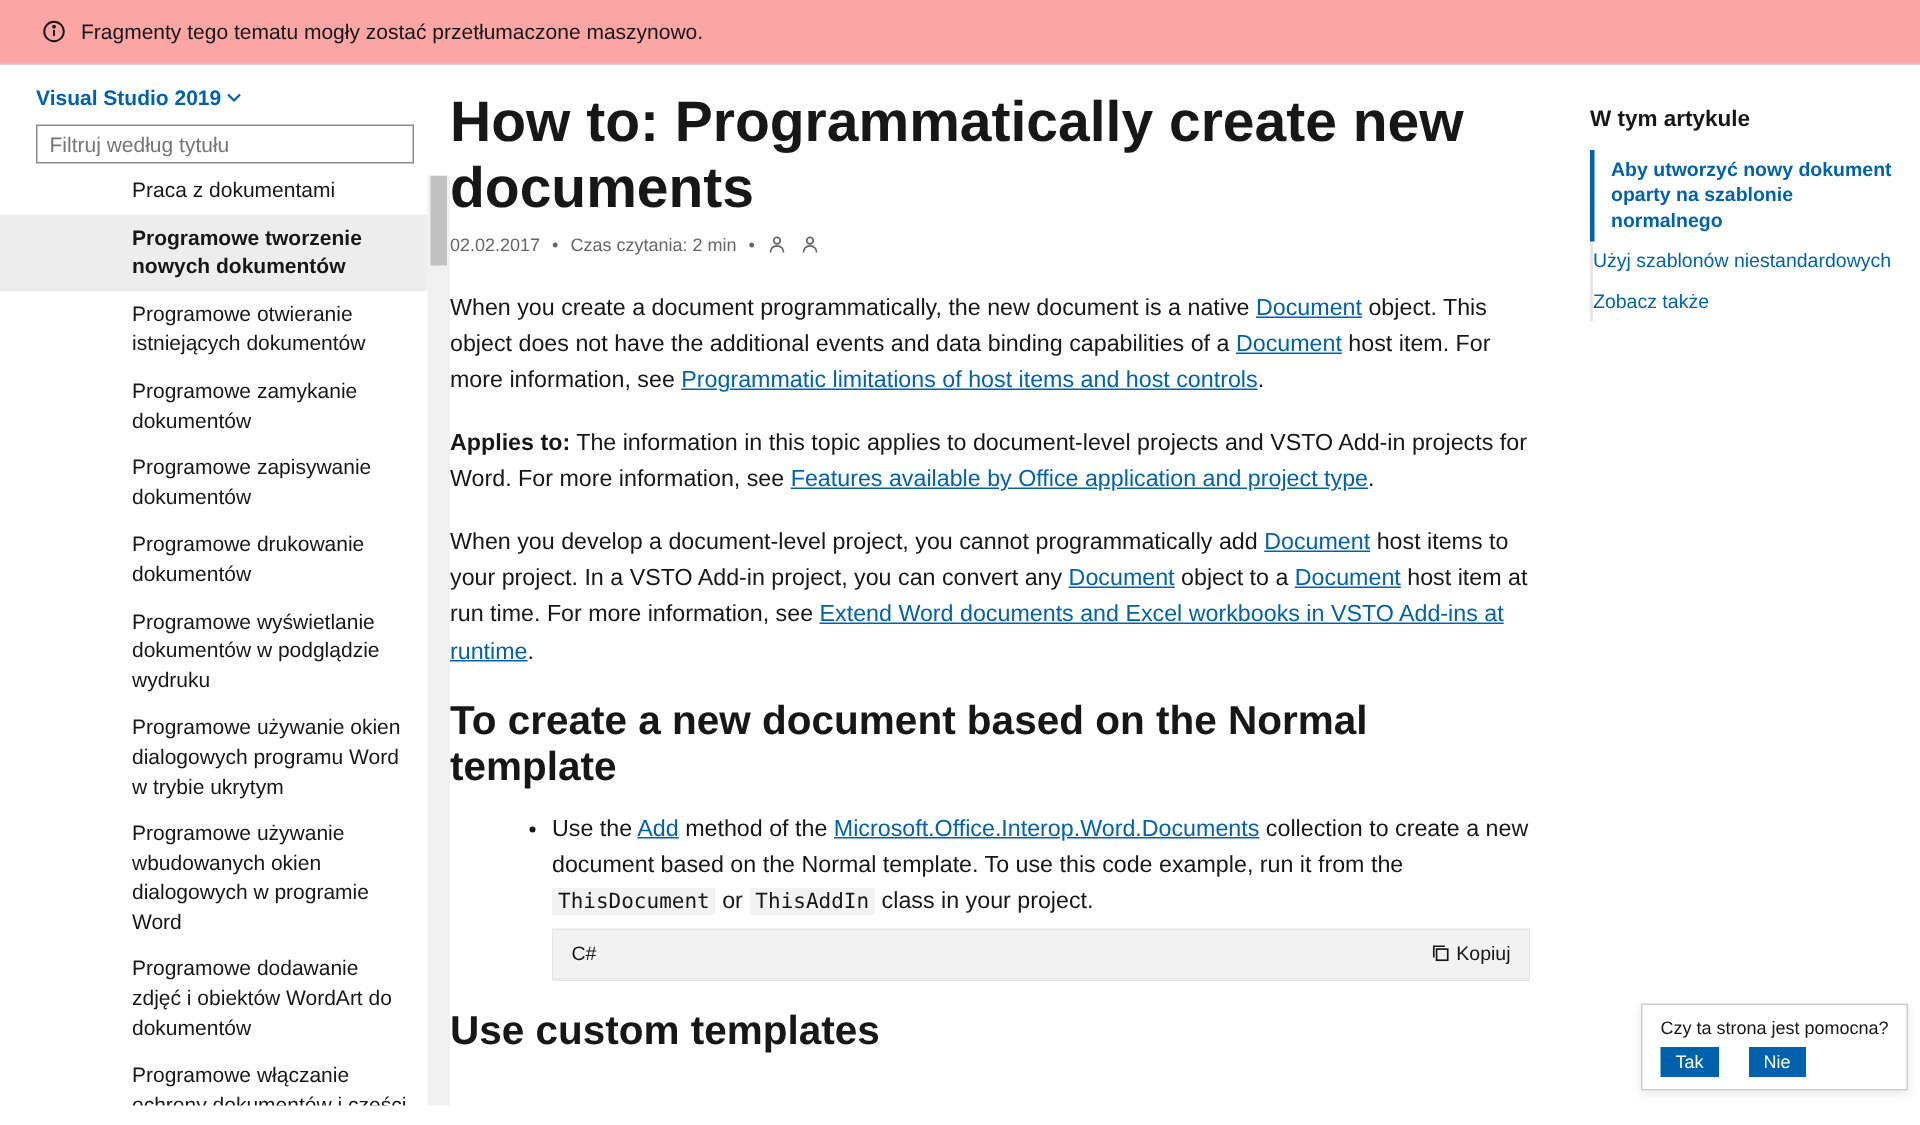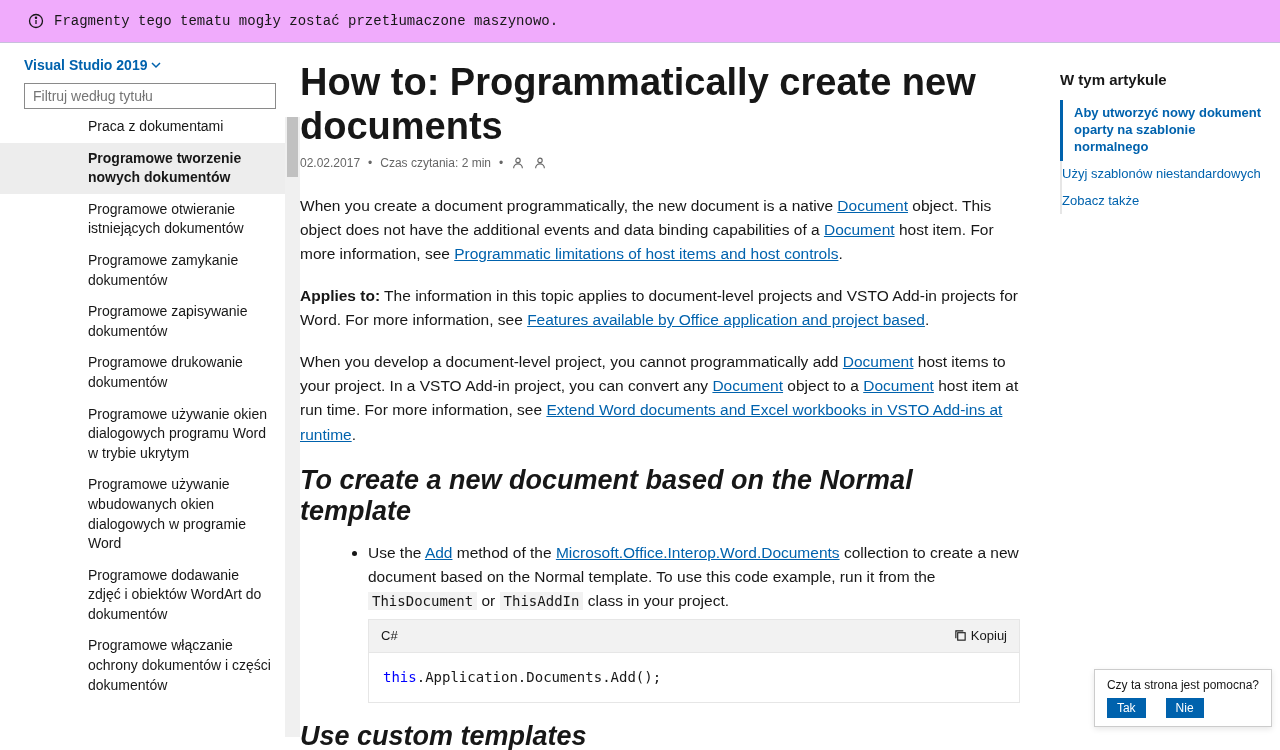--- a/index.html
+++ b/index.html
@@ -1,19 +1,19 @@
 <!DOCTYPE html>
 <html><head>
 <meta charset="utf-8">
 <style>
 * { box-sizing: border-box; margin: 0; padding: 0; }
 body { font-family: "Segoe UI", -apple-system, sans-serif; font-size: 14px; color: #171717; background: #fff; }
 a { color: #0062ad; text-decoration: underline; cursor: pointer; }
 
-.mt-banner { background: #f0abfc; padding: 13px 28px; display: flex; align-items: center; gap: 10px; font-size: 14px; border-bottom: 1px solid #c7c0dc; font-family: Liberation Mono, monospace; }
+.mt-banner { background: #fca5a5; padding: 13px 28px; display: flex; align-items: center; gap: 10px; font-size: 14px; border-bottom: 1px solid #c7c0dc; }
 .mt-banner svg { width: 16px; height: 16px; flex-shrink: 0; }
 
 .layout { display: grid; grid-template-columns: 300px 1fr 220px; gap: 0; }
 
 .sidebar { padding: 0 0 0 0; }
 .version-sel { padding: 14px 0 6px 24px; }
 .version-link { color: #0062ad; font-size: 14px; font-weight: 600; text-decoration: none; display: inline-flex; align-items: center; gap: 4px; }
 .filter-wrap { padding: 4px 24px 8px 24px; }
 .filter-input { width: 100%; padding: 4px 8px; border: 1px solid #8a8a8a; font-size: 14px; }
 
@@ -25,21 +25,21 @@
 .nav-item { padding: 6px 12px 6px 88px; font-size: 14px; line-height: 1.4; cursor: pointer; color: #171717; }
 .nav-item.active { background: #ededed; font-weight: 600; }
 .nav-item.cut { padding-top: 0; }
 
 .main { padding: 18px 0 40px 0; max-width: 720px; }
 .main h1 { font-size: 38px; font-weight: 600; line-height: 1.15; margin-bottom: 8px; }
 .meta { font-size: 12px; color: #666; display: flex; align-items: flex-end; gap: 8px; margin-bottom: 24px; }
 .meta svg { width: 14px; height: 14px; }
 .main p { font-size: 15.5px; line-height: 1.55; margin-bottom: 18px; }
 .main b { font-weight: 600; }
-.main h2 { font-size: 27px; font-weight: 600; margin: 18px 0 14px 0; font-style: italic; }
+.main h2 { font-size: 27px; font-weight: 600; margin: 18px 0 14px 0; }
 .main ul { padding-left: 36px; margin-bottom: 14px; margin-left: 32px; }
 .main li { font-size: 15.5px; line-height: 1.55; margin-bottom: 8px; }
 code.inline { font-family: Consolas, monospace; font-size: 14px; background: #f2f2f2; padding: 1px 4px; }
 
 .codeblock { border: 1px solid #e6e6e6; margin: 6px 0 18px 0; }
 .codehead { background: #f2f2f2; border-bottom: 1px solid #e6e6e6; padding: 6px 12px; display: flex; justify-content: space-between; align-items: center; font-size: 13px; }
 .copy-btn { display: inline-flex; align-items: center; gap: 4px; cursor: pointer; }
 .codebody { padding: 14px 14px; font-family: Consolas, monospace; font-size: 14px; }
 .tk-kw { color: #0000ff; }
 
@@ -80,20 +80,21 @@
       <input class="filter-input" placeholder="Filtruj według tytułu" style="">
     </div>
     <div class="nav-scroll">
       <ul class="nav-list" id="nav-list">
           <li class="nav-item cut">Praca z dokumentami</li>
           <li class="nav-item active">Programowe tworzenie nowych dokumentów</li>
           <li class="nav-item">Programowe otwieranie istniejących dokumentów</li>
           <li class="nav-item">Programowe zamykanie dokumentów</li>
           <li class="nav-item">Programowe zapisywanie dokumentów</li>
           <li class="nav-item">Programowe drukowanie dokumentów</li>
+          <li class="nav-item">Programowe wyświetlanie dokumentów w podglądzie wydruku</li>
           <li class="nav-item">Programowe używanie okien dialogowych programu Word w trybie ukrytym</li>
           <li class="nav-item">Programowe używanie wbudowanych okien dialogowych w programie Word</li>
           <li class="nav-item">Programowe dodawanie zdjęć i obiektów WordArt do dokumentów</li>
           <li class="nav-item">Programowe włączanie ochrony dokumentów i części dokumentów</li>
         </ul>
       <div class="nav-track">
         <div class="nav-thumb"></div>
       </div>
     </div>
   </aside>
@@ -111,21 +112,21 @@
           <circle cx="8" cy="5" r="2.5"></circle>
           <path d="M3 14c0-2.8 2.2-5 5-5s5 2.2 5 5"></path>
         </svg>
     </div>
 
     <p>
       <span>When you create a document programmatically, the new document is a native </span><a>Document</a><span> object. This object does not have the additional events and data binding capabilities of a </span><a>Document</a><span> host item. For more information, see </span><a>Programmatic limitations of host items and host controls</a>.
     </p>
 
     <p>
-      <b>Applies to:</b><span> The information in this topic applies to document-level projects and VSTO Add-in projects for Word. For more information, see </span><a>Features available by Office application and project based</a>.
+      <b>Applies to:</b><span> The information in this topic applies to document-level projects and VSTO Add-in projects for Word. For more information, see </span><a>Features available by Office application and project type</a>.
     </p>
 
     <p>
       <span>When you develop a document-level project, you cannot programmatically add </span><a>Document</a><span> host items to your project. In a VSTO Add-in project, you can convert any </span><a>Document</a><span> object to a </span><a>Document</a><span> host item at run time. For more information, see </span><a>Extend Word documents and Excel workbooks in VSTO Add-ins at runtime</a>.
     </p>
 
     <h2>To create a new document based on the Normal template</h2>
     <ul>
       <li>
         <span>Use the </span><a>Add</a><span> method of the </span><a>Microsoft.Office.Interop.Word.Documents</a><span> collection to create a new document based on the Normal template. To use this code example, run it from the </span><code class="inline">ThisDocument</code><span> or </span><code class="inline">ThisAddIn</code><span> class in your project.</span>
@@ -133,21 +134,20 @@
           <div class="codehead">
             <span>C#</span>
             <span class="copy-btn">
               <svg width="13" height="13" viewBox="0 0 14 14" fill="none" stroke="currentColor" stroke-width="1.2">
                   <rect x="4" y="4" width="8" height="8"></rect>
                   <path d="M2 10V2h8"></path>
                 </svg>
               <span>Kopiuj</span>
             </span>
           </div>
-          <div class="codebody"><span class="tk-kw">this</span><span>.Application.Documents.Add();</span></div>
         </div>
       </li>
     </ul>
 
     <h2>Use custom templates</h2>
 
   </main>
 
   <aside class="toc">
     <h3>W tym artykule</h3>

